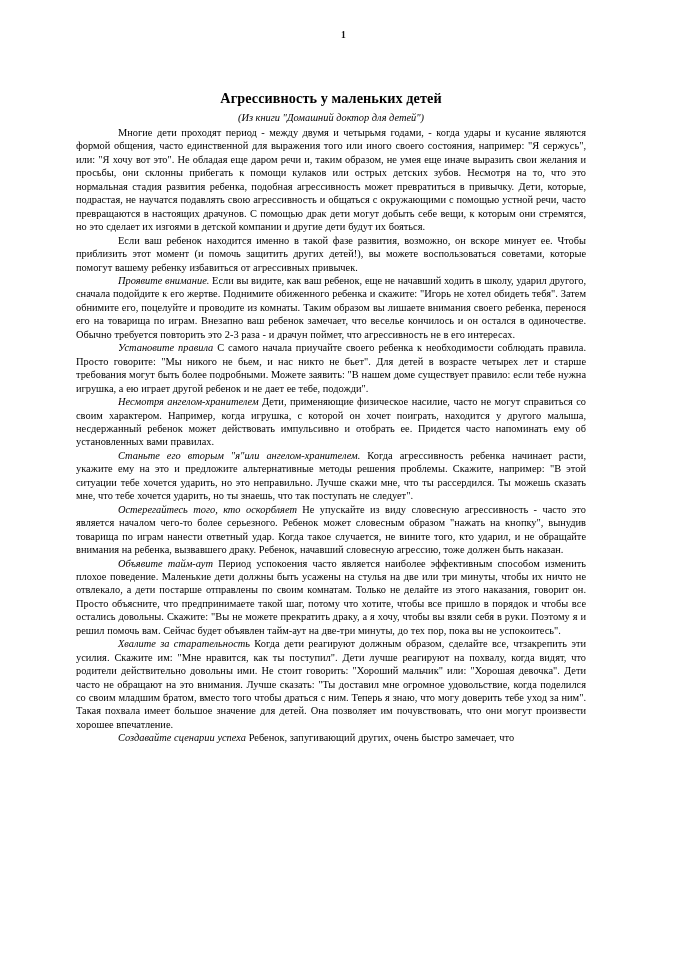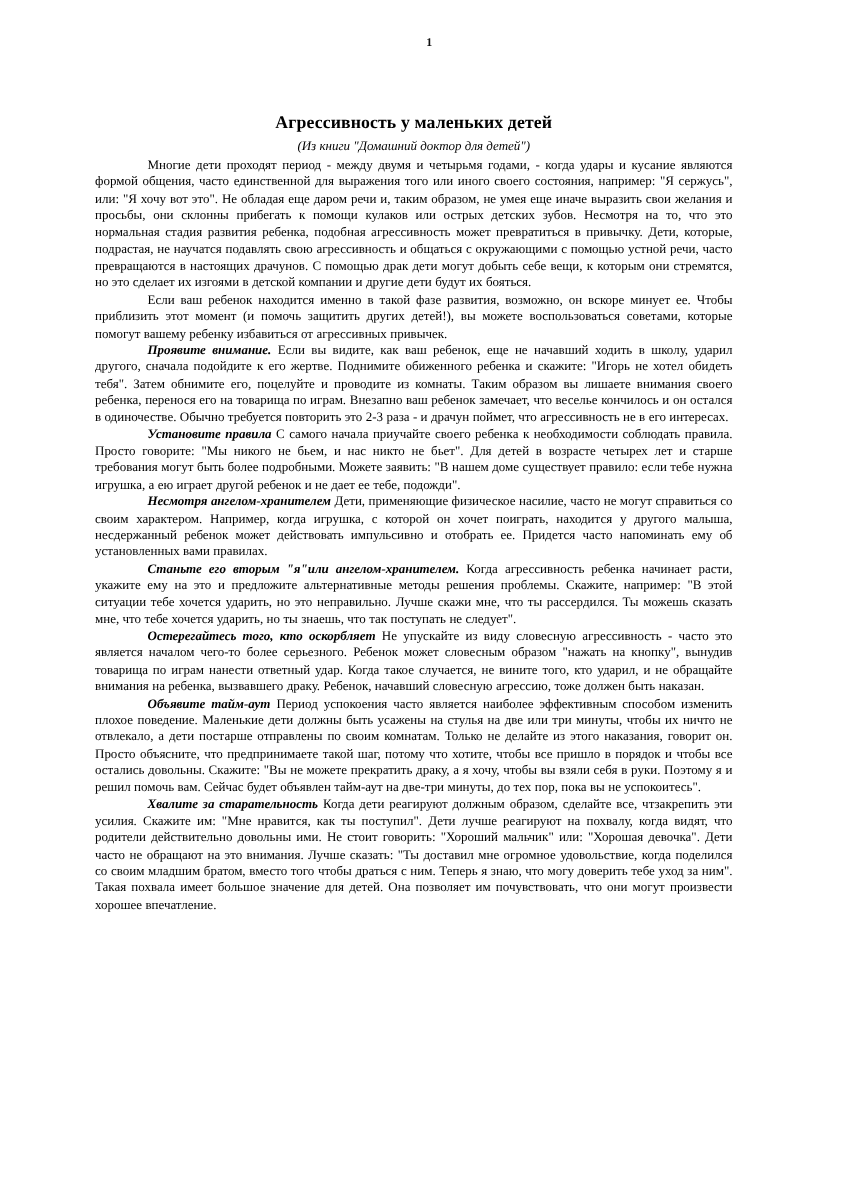--- a/index.html
+++ b/index.html
@@ -54,21 +54,21 @@
   p.para {
     margin: 0;
     font-size: 10.4px;
     line-height: 13.45px;
     text-align: justify;
     text-indent: 42px;
     text-justify: inter-word;
     word-spacing: 0.1px;
   }
   .run-in {
-    font-weight: bold;
+    font-weight: normal;
     font-style: italic;
   }
   .ital {
   }
 </style>
 </head>
 <body>
 
 <div class="page">
 
@@ -82,16 +82,17 @@
     <div id="body-paragraphs">
         <p class="para"><span>Многие дети проходят период - между двумя и четырьмя годами, - когда удары и кусание являются формой общения, часто единственной для выражения того или иного своего состояния, например: "Я сержусь", или: "Я хочу вот это". Не обладая еще даром речи и, таким образом, не умея еще иначе выразить свои желания и просьбы, они склонны прибегать к помощи кулаков или острых детских зубов. Несмотря на то, что это нормальная стадия развития ребенка, подобная агрессивность может превратиться в привычку. Дети, которые, подрастая, не научатся подавлять свою агрессивность и общаться с окружающими с помощью устной речи, часто превращаются в настоящих драчунов. С помощью драк дети могут добыть себе вещи, к которым они стремятся, но это сделает их изгоями в детской компании и другие дети будут их бояться.</span></p>
         <p class="para"><span>Если ваш ребенок находится именно в такой фазе развития, возможно, он вскоре минует ее. Чтобы приблизить этот момент (и помочь защитить других детей!), вы можете воспользоваться советами, которые помогут вашему ребенку избавиться от агрессивных привычек.</span></p>
         <p class="para"><span class="run-in">Проявите внимание.</span><span> Если вы видите, как ваш ребенок, еще не начавший ходить в школу, ударил другого, сначала подойдите к его жертве. Поднимите обиженного ребенка и скажите: "Игорь не хотел обидеть тебя". Затем обнимите его, поцелуйте и проводите из комнаты. Таким образом вы лишаете внимания своего ребенка, перенося его на товарища по играм. Внезапно ваш ребенок замечает, что веселье кончилось и он остался в одиночестве. Обычно требуется повторить это 2-3 раза - и драчун поймет, что агрессивность не в его интересах.</span></p>
         <p class="para"><span class="run-in">Установите правила</span><span>  С самого начала приучайте своего ребенка к необходимости соблюдать правила. Просто говорите: "Мы никого не бьем, и нас никто не бьет". Для детей в возрасте четырех лет и старше требования могут быть более подробными. Можете заявить: "В нашем доме существует правило: если тебе нужна игрушка, а ею играет другой ребенок и не дает ее тебе, подожди".</span></p>
         <p class="para"><span class="run-in">Несмотря ангелом-хранителем</span><span>  Дети, применяющие физическое насилие, часто не могут справиться со своим характером. Например, когда игрушка, с которой он хочет поиграть, находится у другого малыша, несдержанный ребенок может действовать импульсивно и отобрать ее. Придется часто напоминать ему об установленных вами правилах.</span></p>
         <p class="para"><span class="run-in">Станьте его вторым "я"или ангелом-хранителем.</span><span> Когда агрессивность ребенка начинает  расти, укажите ему на это и предложите альтернативные методы решения проблемы. Скажите, например: "В этой ситуации тебе хочется ударить, но это неправильно. Лучше скажи мне, что ты рассердился. Ты можешь сказать мне, что тебе хочется ударить, но ты знаешь, что так поступать не  следует".</span></p>
         <p class="para"><span class="run-in">Остерегайтесь того, кто оскорбляет</span><span class="ital"> Не</span><span> упускайте из виду словесную агрессивность - часто это является началом чего-то более серьезного. Ребенок может словесным образом "нажать на кнопку", вынудив товарища по играм нанести ответный удар. Когда такое случается, не вините того, кто ударил, и не обращайте внимания на ребенка, вызвавшего драку. Ребенок, начавший словесную агрессию, тоже должен быть наказан.</span></p>
         <p class="para"><span class="run-in">Объявите тайм-аут</span><span> Период успокоения часто является наиболее эффективным способом изменить плохое поведение. Маленькие дети должны быть усажены на стулья на две или три минуты, чтобы их ничто не отвлекало, а дети постарше отправлены по своим комнатам. Только не делайте из этого наказания, говорит он. Просто объясните, что предпринимаете такой шаг, потому  что хотите, чтобы все пришло в порядок и чтобы все остались довольны. Скажите: "Вы не можете прекратить драку, а я хочу, чтобы вы взяли себя в руки. Поэтому я и решил помочь вам. Сейчас будет объявлен тайм-аут на две-три минуты, до тех пор, пока вы не успокоитесь".</span></p>
         <p class="para"><span class="run-in">Хвалите за старательность</span><span> Когда дети реагируют должным образом, сделайте все, чтзакрепить эти усилия. Скажите им: "Мне нравится, как ты поступил". Дети лучше реагируют на похвалу, когда видят, что родители действительно довольны ими. Не стоит говорить: "Хороший мальчик" или: "Хорошая девочка". Дети часто не обращают на это внимания. Лучше сказать: "Ты доставил мне огромное удовольствие, когда поделился со своим младшим братом, вместо того чтобы драться с ним. Теперь я знаю, что могу доверить тебе уход за ним". Такая похвала имеет большое значение для детей. Она позволяет им почувствовать, что они могут произвести хорошее  впечатление.</span></p>
+        <p class="para"><span class="run-in">Создавайте сценарии успеха</span><span> Ребенок, запугивающий других, очень быстро замечает, что</span></p>
       </div>
 
   </div>
 </div>
 
 </body></html>

